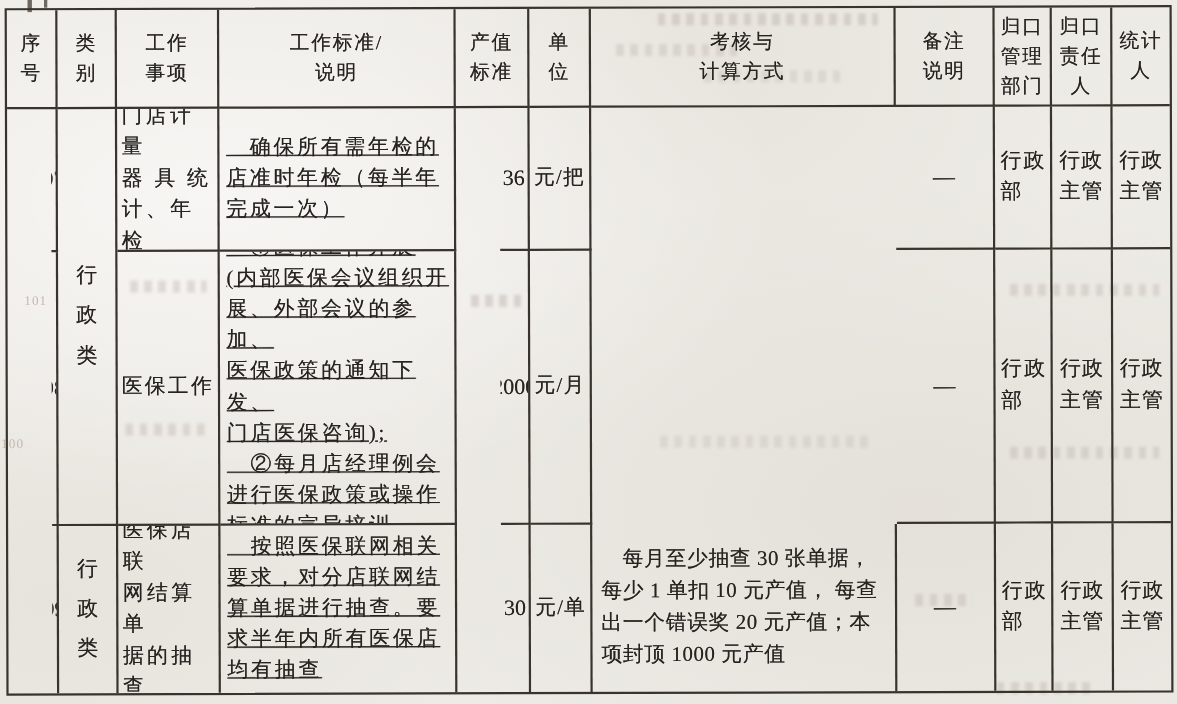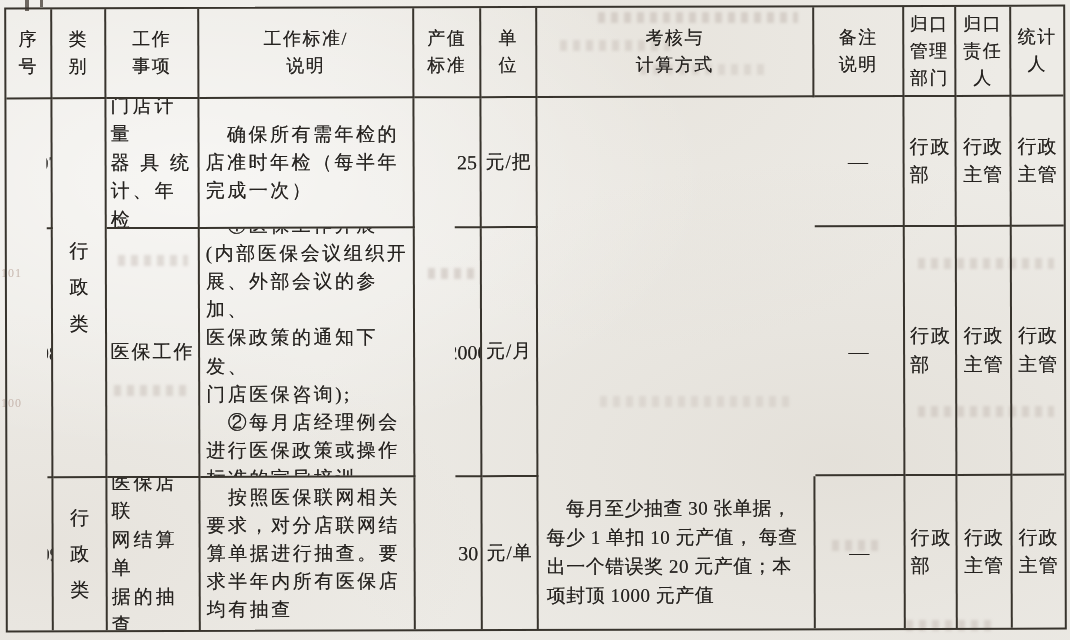--- a/index.html
+++ b/index.html
@@ -40,38 +40,38 @@
     letter-spacing:1px;
     text-shadow:0 0 .6px rgba(20,18,15,.65);
     overflow:hidden;
   }
   .lastcol{border-right:none;}
   .lastrow{border-bottom:none;}
   .hdr{font-size:18px;line-height:1.5;letter-spacing:1.5px;}
   .num{font-size:20px;letter-spacing:0;margin-left:40px;}
   .col-item{justify-content:flex-start;text-align:left;padding-left:4px;letter-spacing:3px;}
   .col-item-center{letter-spacing:2px;}
-  .col-std{justify-content:flex-start;text-align:left;padding:2px 2px 2px 6px;letter-spacing:2.5px;line-height:1.48;}
+  .col-std{justify-content:flex-start;text-align:left;padding:2px 2px 2px 6px;letter-spacing:2.5px;line-height:1.48;text-decoration:underline;}
   .col-assess{justify-content:flex-start;text-align:left;padding:2px 4px 2px 8px;letter-spacing:.5px;line-height:1.52;}
   .vtext{line-height:1.9;letter-spacing:0;}
   .dept{justify-content:flex-start;text-align:left;padding-left:5px;letter-spacing:2px;}
   .dash{font-size:20px;}
   
   .gc1{grid-column:1}.gc2{grid-column:2}.gc3{grid-column:3}.gc4{grid-column:4}
   .gc5{grid-column:5}.gc6{grid-column:6}.gc7{grid-column:7}.gc8{grid-column:8}
   .gc9{grid-column:9}.gc10{grid-column:10}.gc11{grid-column:11}
   .gr1{grid-row:1}.gr2{grid-row:2}.gr3{grid-row:3}.gr4{grid-row:4}
   .span23{grid-row:2 / span 2;grid-column:2;}
   
   .margin-note{
     position:absolute;left:1px;
     font-size:12px;color:#c7b7ae;
     filter:blur(.4px);letter-spacing:1px;
   }
-  .mn-top{top:266px;}
+  .mn-top{top:266px;padding-left:21px;}
   .mn-bottom{top:396px;}
   .smudge{
     position:absolute;
     background:repeating-linear-gradient(90deg,#b6a9a2 0 7px,transparent 7px 13px);
     filter:blur(1.6px);opacity:.38;height:11px;
   }
   .smudge.v{
     background:repeating-linear-gradient(0deg,#b6a9a2 0 8px,transparent 8px 15px);
     width:13px;height:auto;
   }
@@ -146,21 +146,21 @@
 政
 类</div>
 
     <div class="cell num gr2 gc1">97</div>
     <div class="cell col-item gr2 gc3">门店计量
 器 具 统
 计、年检</div>
     <div class="cell col-std gr2 gc4">　确保所有需年检的
 店准时年检（每半年
 完成一次）</div>
-    <div class="cell num gr2 gc5">25</div>
+    <div class="cell num gr2 gc5">36</div>
     <div class="cell gr2 gc6">元/把</div>
     <div class="cell dash gr2 gc8">—</div>
     <div class="cell dept gr2 gc9">行政
 部</div>
     <div class="cell gr2 gc10">行政
 主管</div>
     <div class="cell gr2 gc11 lastcol">行政
 主管</div>
 
     <div class="cell num gr3 gc1">98</div>

